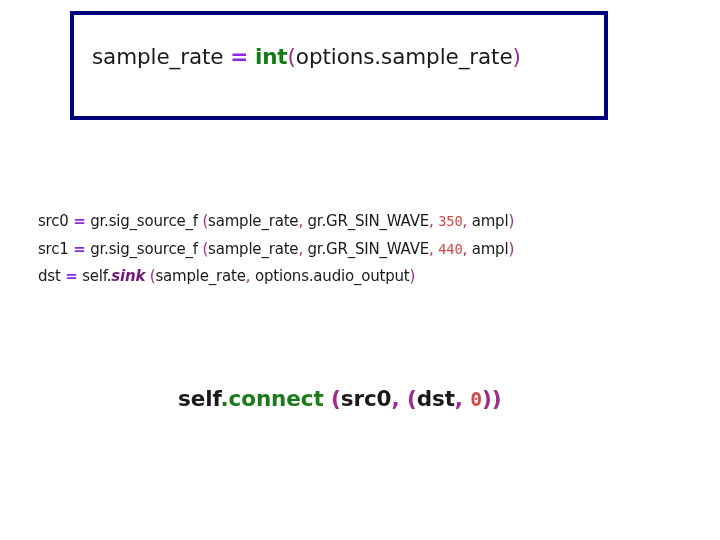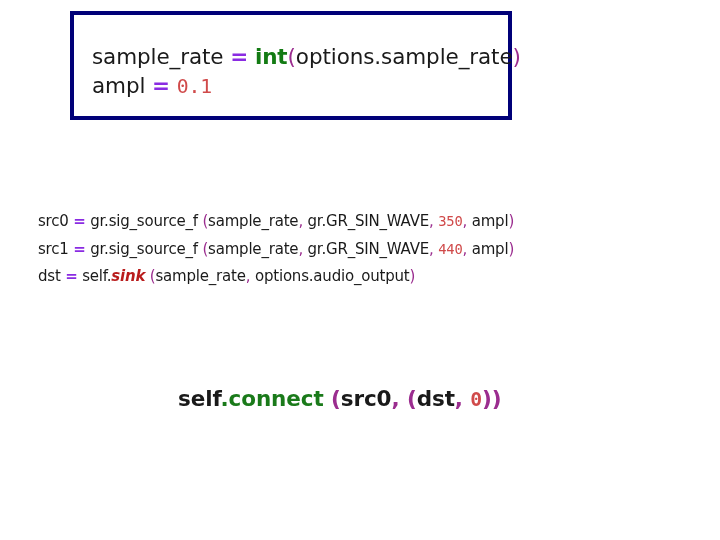--- a/index.html
+++ b/index.html
@@ -20,21 +20,21 @@
     position: absolute;
     inset: 0;
     background: #ffffff;
   }
 
   
   .code-box {
     position: absolute;
     left: 70px;
     top: 11px;
-    width: 442px;
+    width: 538px;
     height: 109px;
     box-sizing: border-box;
     border: 4px solid #000078;
     background: #ffffff;
     padding-left: 20px;
   }
   .code-box .code-lines {
     position: absolute;
     left: 18px;
     top: 27px;
@@ -75,36 +75,35 @@
     line-height: 37px;
     letter-spacing: -0.1px;
   }
 
   
   .tok-plain    { color: #1a1a1a; }
   .tok-op       { color: #8a2be2; font-weight: bold; }
   .tok-punct    { color: #9b2d8f; }
   .tok-builtin  { color: #137b13; font-weight: bold; }
   .tok-method   { color: #1a7a1a; }
-  .tok-ital     { color: #b91c1c; font-weight: bold; font-style: italic; }
+  .tok-ital     { color: #701a75; font-weight: bold; font-style: italic; }
   .tok-num      {
     color: #d04a4a;
     font-family: "DejaVu Sans Mono", monospace;
     font-size: 0.92em;
   }
 </style>
 </head>
 <body>
 
 <div class="slide">
 
   <div class="code-box">
     <div class="code-lines">
         <div class="line"><span class="tok-plain">sample_rate </span><span class="tok-op">=</span><span class="tok-plain"> </span><span class="tok-builtin">int</span><span class="tok-punct">(</span><span class="tok-plain">options.sample_rate</span><span class="tok-punct">)</span></div>
-        <div class="line"><span class="tok-plain">ampl </span><span class="tok-op">=</span><span class="tok-plain"> </span><span class="tok-num">0.1</span></div>
       </div>
   </div>
 
   <div class="code-mid">
       <div class="line"><span class="tok-plain">src0 </span><span class="tok-op">=</span><span class="tok-plain"> gr.sig_source_f </span><span class="tok-punct">(</span><span class="tok-plain">sample_rate</span><span class="tok-punct">, </span><span class="tok-plain">gr.GR_SIN_WAVE</span><span class="tok-punct">, </span><span class="tok-num">350</span><span class="tok-punct">, </span><span class="tok-plain">ampl</span><span class="tok-punct">)</span></div>
       <div class="line"><span class="tok-plain">src1 </span><span class="tok-op">=</span><span class="tok-plain"> gr.sig_source_f </span><span class="tok-punct">(</span><span class="tok-plain">sample_rate</span><span class="tok-punct">, </span><span class="tok-plain">gr.GR_SIN_WAVE</span><span class="tok-punct">, </span><span class="tok-num">440</span><span class="tok-punct">, </span><span class="tok-plain">ampl</span><span class="tok-punct">)</span></div>
       <div class="line"><span class="tok-plain">dst </span><span class="tok-op">=</span><span class="tok-plain"> self.</span><span class="tok-ital">sink</span><span class="tok-plain"> </span><span class="tok-punct">(</span><span class="tok-plain">sample_rate</span><span class="tok-punct">, </span><span class="tok-plain">options.audio_output</span><span class="tok-punct">)</span></div>
     </div>
 
   <div class="code-bottom">

